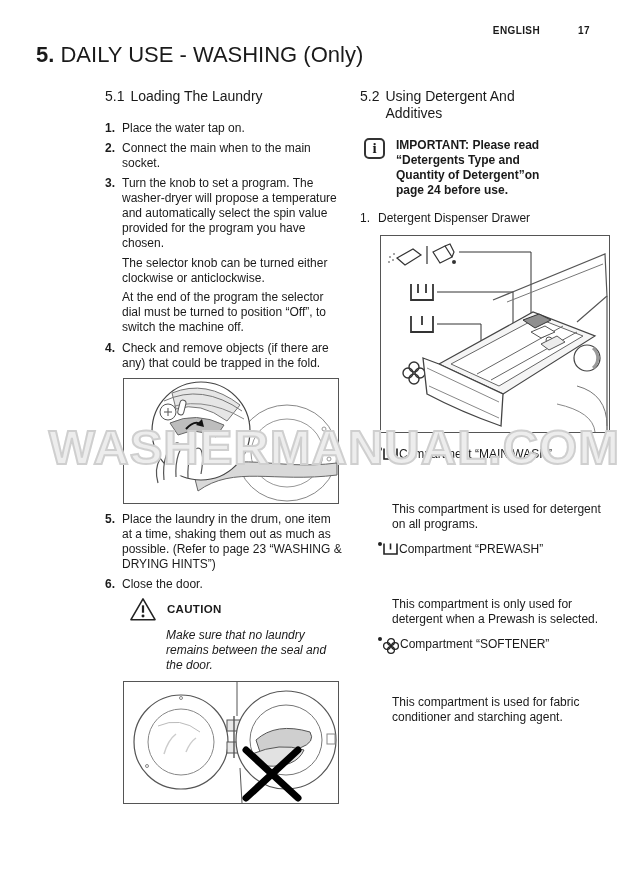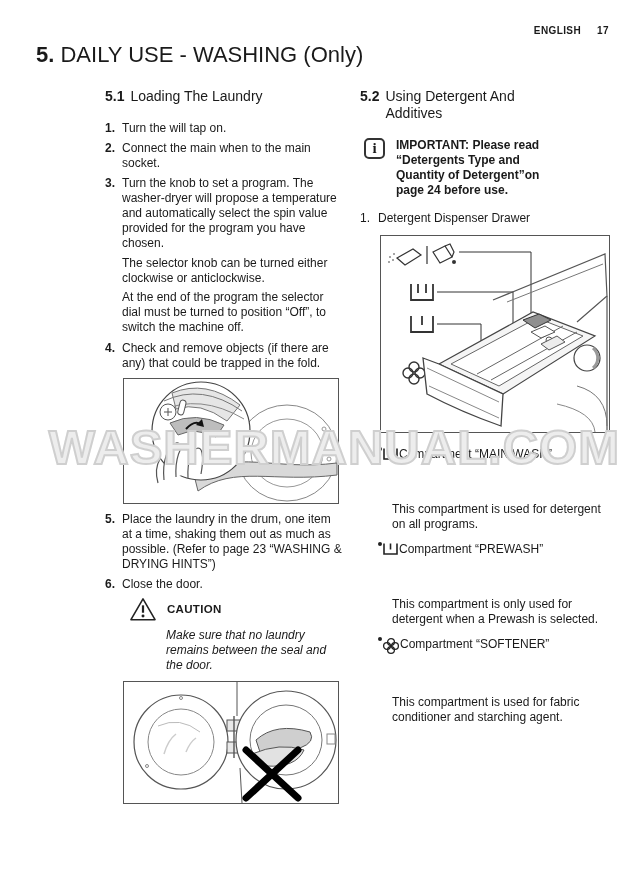--- a/index.html
+++ b/index.html
@@ -1,30 +1,30 @@
 <!DOCTYPE html>
 <html><head>
 <meta charset="utf-8">
 <style>
   * { margin:0; padding:0; box-sizing:border-box; }
   html,body { background:#ffffff; }
   body { font-family:"Liberation Sans", sans-serif; color:#1a1a1a; }
   .page { position:relative; width:620px; height:891px; background:#fff; overflow:hidden; }
 
-  .header { position:absolute; top:25px; right:11px; display:flex; gap:16px;
+  .header { position:absolute; top:25px; right:30px; display:flex; gap:38px;
             font-size:10px; font-weight:bold; letter-spacing:.4px;margin-left:30px; }
   .title  { position:absolute; top:42px; left:36px; font-size:22px; }
   .title .num { font-weight:bold; }
 
   .col { position:absolute; top:88px; font-size:12px; line-height:15px; }
   .col-left  { left:105px; width:237px; }
   .col-right { left:360px; width:252px; }
 
   .sec-head { font-size:14px; line-height:17px; margin-bottom:16px; display:flex; }
-  .sec-head .sec-num { font-weight:bold; margin-right:6px; }
+  .sec-head .sec-num { font-weight:normal; margin-right:6px; }
   .col-right .sec-head .sec-title { max-width:172px; }
 
   .step { display:flex; margin-bottom:5px; }
   .step .n { width:17px; font-weight:bold; flex:none; }
   .step .t { flex:1; }
   .sub-p { margin:0 0 4px 17px; }
   .sub-p.last { margin-bottom:6px; }
 
   .figure { border:1px solid #555; background:#fff; margin:7px 0 8px 18px; }
   .fig1 { width:216px; height:126px; }
@@ -81,21 +81,21 @@
 
   <div class="col col-left">
 
     <div class="sec-head">
       <span class="sec-num">5.1</span>
       <span class="sec-title">Loading The Laundry</span>
     </div>
 
     <div class="step">
       <span class="n">1.</span>
-      <span class="t">Turn the will tap on.</span>
+      <span class="t">Place the water tap on.</span>
     </div>
     <div class="step">
       <span class="n">2.</span>
       <span class="t">Connect the main when to the main socket.</span>
     </div>
     <div class="step">
       <span class="n">3.</span>
       <span class="t">Turn the knob to set a program. The washer-dryer will propose a temperature and automatically select the spin value provided for the program you have chosen.</span>
     </div>
     <p class="sub-p">The selector knob can be turned either clockwise or anticlockwise.</p>

